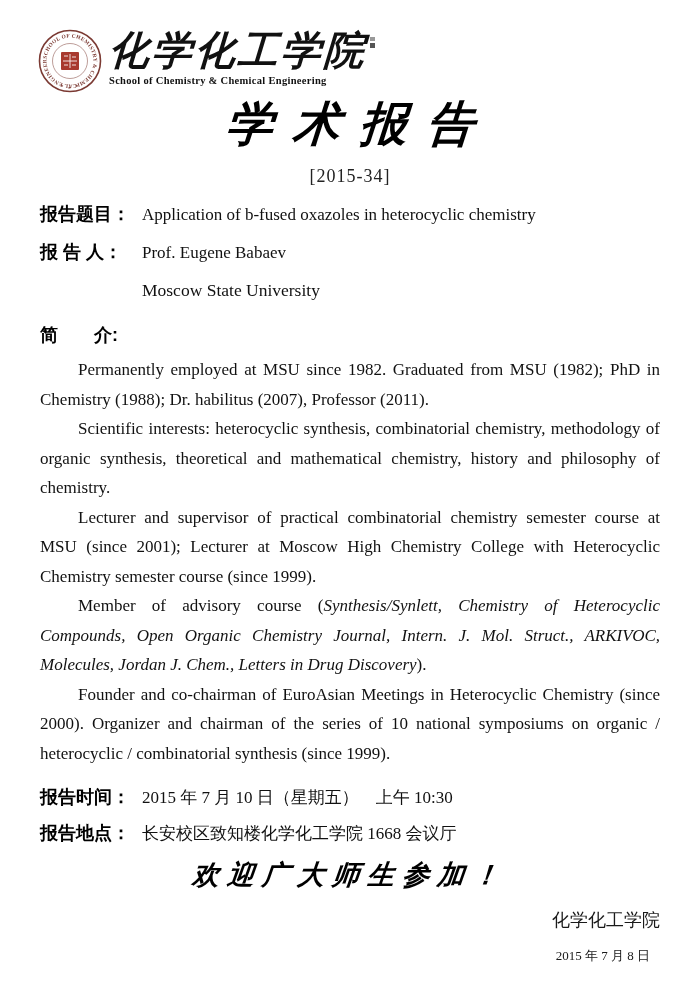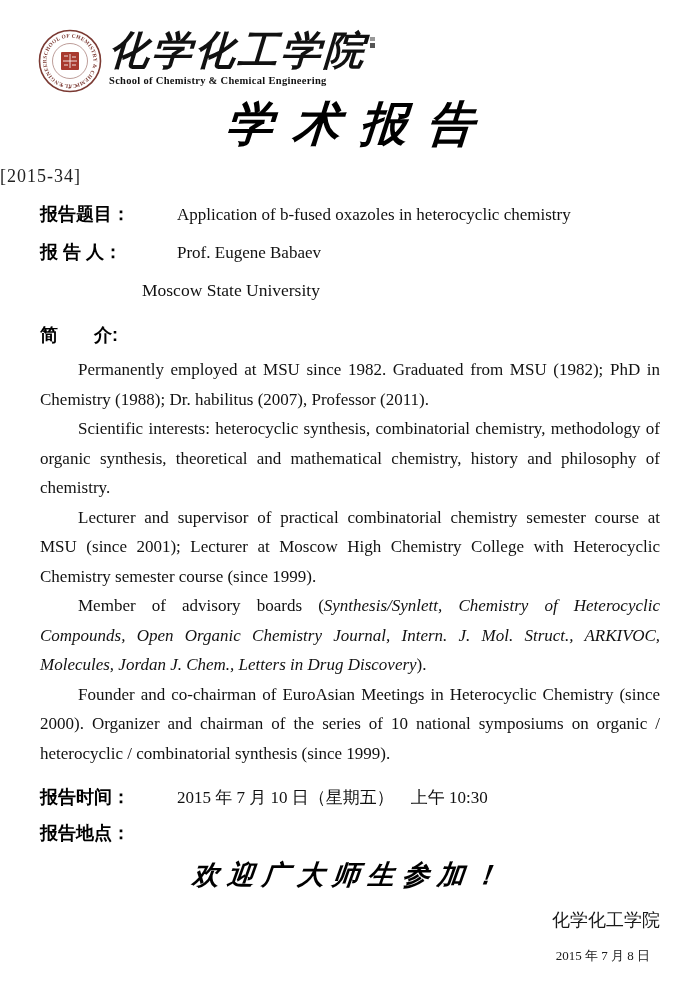--- a/index.html
+++ b/index.html
@@ -54,29 +54,30 @@
     font-family:"Liberation Serif", serif;
     font-weight:700; font-style:italic;
     font-size:47px; line-height:52px;
     letter-spacing:20px;
     text-indent:20px; 
     transform:skewX(-4deg);
     color:#000;
   }
   .doc-number {
     position:absolute; top:166px; left:0; right:0;
+    text-align:center;
     font-family:"Liberation Serif", serif;
     font-size:18px; letter-spacing:1px;
     color:#222;
   }
   
   .content {
     position:absolute; top:201px; left:40px; width:620px;
   }
-  .field-row { display:flex; align-items:flex-start; margin-bottom:11px;gap:35px; }
+  .field-row { display:flex; align-items:flex-start; margin-bottom:11px; }
   .field-label {
     flex:0 0 102px;
     font-family:"Liberation Sans", sans-serif;
     font-weight:700;
     font-size:18px; line-height:27px;
     white-space:nowrap;
     color:#000;
   }
   .field-value {
     font-family:"Liberation Serif", serif;
@@ -179,31 +180,32 @@
     <div class="affiliation-row field-value">Moscow State University</div>
 
     <div class="field-row intro-row">
       <span class="field-label">简　　介:</span>
     </div>
 
     <div class="bio">
         <p><span>Permanently employed at MSU since 1982. Graduated from MSU (1982); PhD in Chemistry (1988); Dr. habilitus (2007), Professor (2011).</span></p>
         <p><span>Scientific interests: heterocyclic synthesis, combinatorial chemistry, methodology of organic synthesis, theoretical and mathematical chemistry, history and philosophy of chemistry.</span></p>
         <p><span>Lecturer and supervisor of practical combinatorial chemistry semester course at MSU (since 2001); Lecturer at Moscow High Chemistry College with Heterocyclic Chemistry semester course (since 1999).</span></p>
-        <p><span>Member of advisory boards (</span><span class="italic">Synthesis/Synlett, Chemistry of Heterocyclic Compounds, Open Organic Chemistry Journal, Intern. J. Mol. Struct., ARKIVOC, Molecules, Jordan J. Chem., Letters in Drug Discovery</span><span>).</span></p>
+        <p><span>Member of advisory course (</span><span class="italic">Synthesis/Synlett, Chemistry of Heterocyclic Compounds, Open Organic Chemistry Journal, Intern. J. Mol. Struct., ARKIVOC, Molecules, Jordan J. Chem., Letters in Drug Discovery</span><span>).</span></p>
         <p><span>Founder and co-chairman of EuroAsian Meetings in Heterocyclic Chemistry (since 2000). Organizer and chairman of the series of 10 national symposiums on organic / heterocyclic / combinatorial synthesis (since 1999).</span></p>
       </div>
 
     <div class="schedule">
       <div class="field-row">
         <span class="field-label">报告时间：</span>
         <span class="field-value">2015 年 7 月 10 日（星期五）　上午 10:30</span>
       </div>
       <div class="field-row">
         <span class="field-label">报告地点：</span>
+        <span class="field-value">长安校区致知楼化学化工学院 1668 会议厅</span>
       </div>
     </div>
 
     <div class="welcome">欢迎广大师生参加！</div>
 
     <div class="signature-block">
       <div class="signature">化学化工学院</div>
       <div class="sign-date">2015 年 7 月 8 日</div>
     </div>
 

